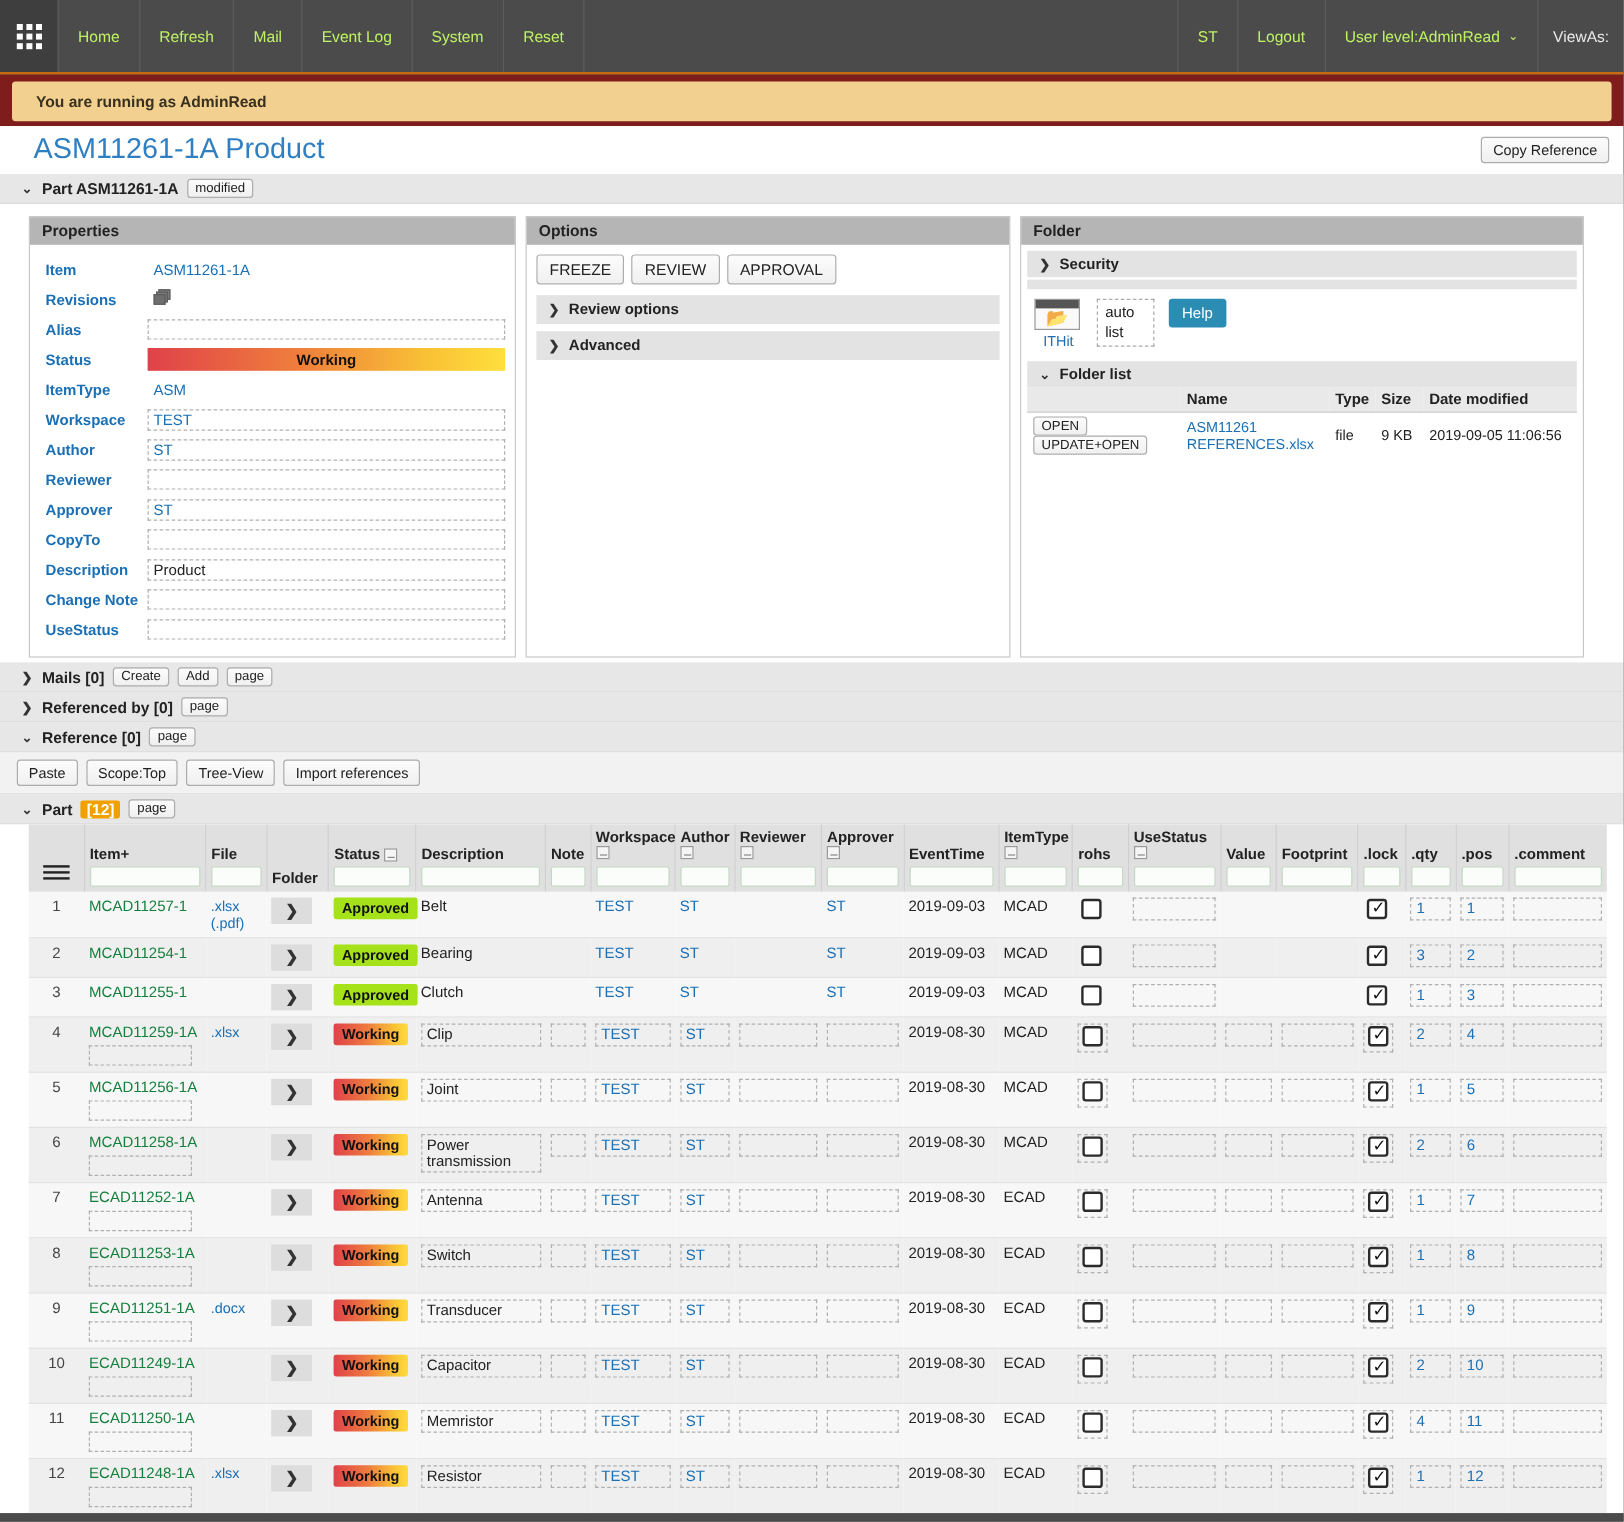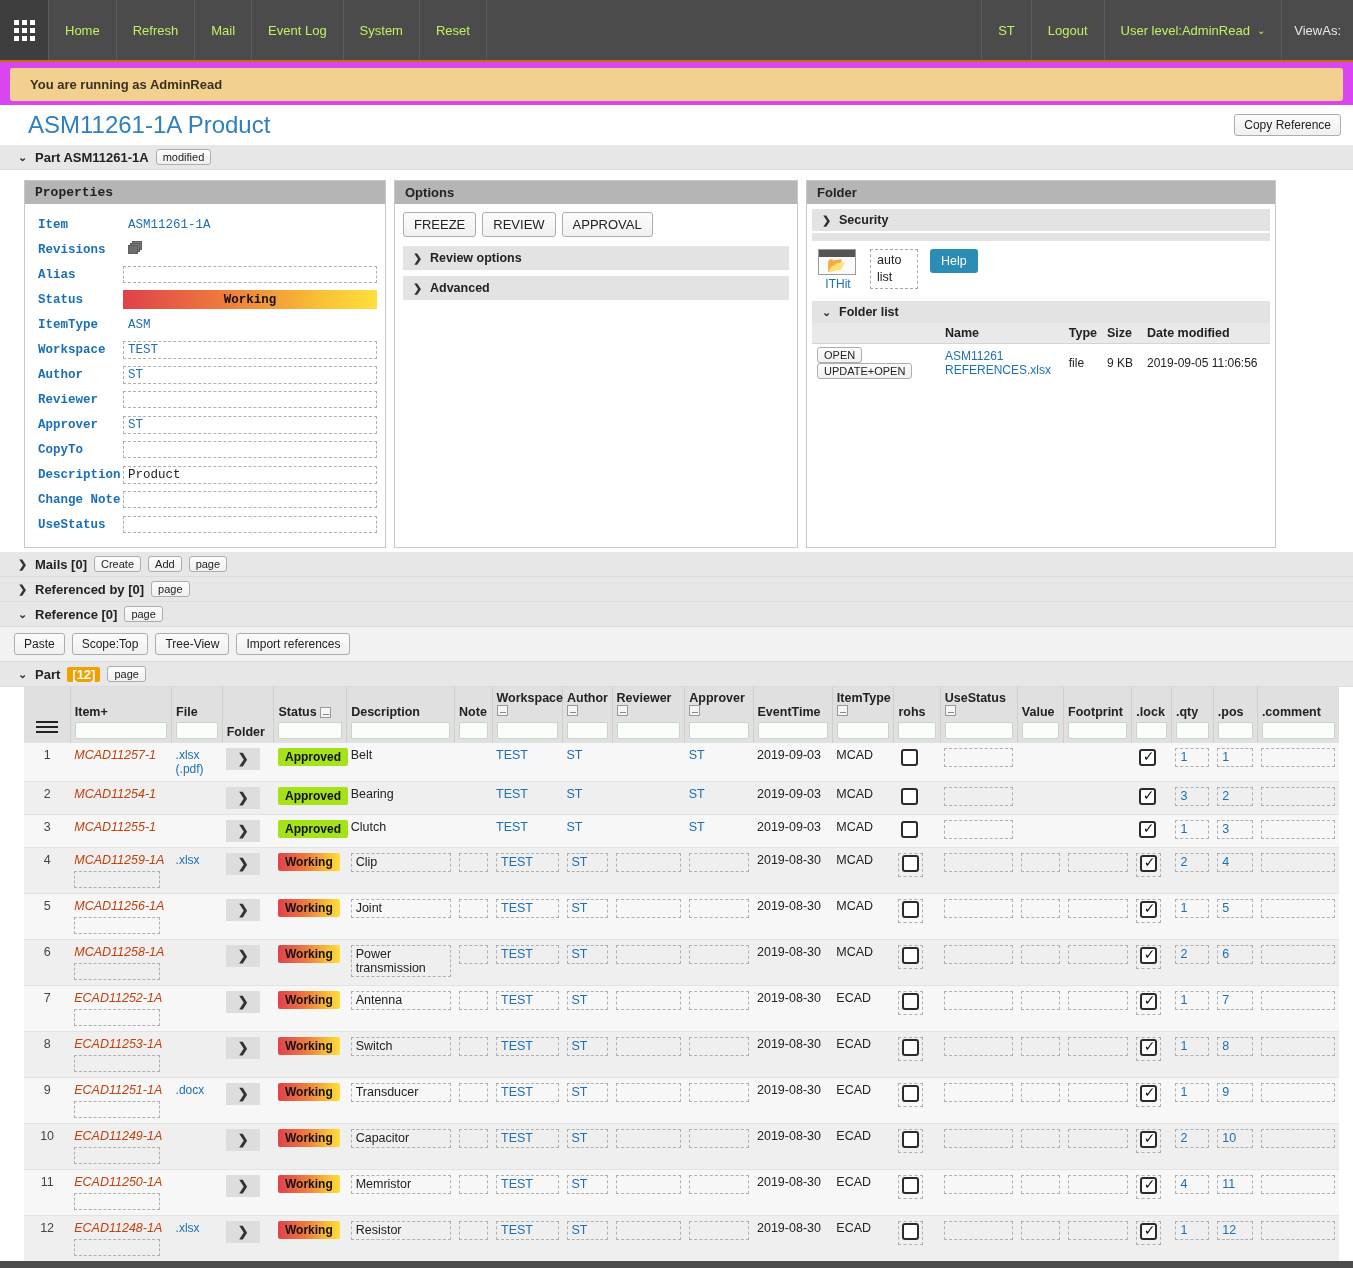--- a/index.html
+++ b/index.html
@@ -31,21 +31,21 @@
     color:#bef264; font-size:13px; border-left:1px solid #5c5c5c;
     cursor:pointer; white-space:nowrap;
   }
   .nav-item.first { border-left:1px solid #5c5c5c; }
   .nav-spacer { flex:1; border-left:1px solid #5c5c5c; }
   .nav-right { display:flex; align-items:stretch; }
   .chev-d { margin-left:7px; font-size:10px; }
   .nav-viewas { border-left:1px solid #5c5c5c; padding:0 12px; display:flex; align-items:center; color:#e8e8e8; font-size:13px;}
 
   
-  .banner-wrap { padding:6px 10px 4px 10px; background:#d946ef; }
+  .banner-wrap { padding:6px 10px 4px 10px; background:#7f1d1d; }
   .banner {
     background:#f2d190; color:#3a3020; font-weight:bold; font-size:13px;
     padding:9px 20px; border-radius:3px;
   }
 
   
   .page { background:#fff; padding:0 0 0 0; }
   .titlebar { display:flex; align-items:center; padding:6px 12px 6px 28px; }
   .page-title { color:#2f7fc1; font-size:24px; font-weight:normal; flex:1; }
   .btn {
@@ -59,21 +59,21 @@
     background:#e7e7e7; padding:4px 10px 4px 18px; font-weight:bold; font-size:13px;
     display:flex; align-items:center; gap:7px; border-bottom:1px solid #dcdcdc;
   }
   .caret { font-size:11px; color:#333; display:inline-block; width:10px; }
 
   .panels { display:flex; gap:8px; padding:10px 14px 4px 24px; background:#fff; }
   .panel { border:1px solid #c8c8c8; background:#fff; }
   .panel-head { background:#b5b5b5; font-weight:bold; font-size:13px; padding:4px 10px; }
   .panel-body { padding:8px 8px 10px 8px; }
 
-  .p-props { width:362px;font-family:Liberation Mono, monospace; }
+  .p-props { width:406px; }
   .p-opts  { width:404px; }
   .p-folder{ width:470px; }
 
   
   .prow { display:flex; align-items:center; min-height:25px; }
   .plabel { width:90px; color:#1a6fb5; font-weight:bold; font-size:12.5px; padding-left:5px; }
   .pval { flex:1; color:#1a6fb5; font-size:12.5px; padding-left:5px; }
   .pfield {
     flex:1; border:1px dashed #b0b0b0; background:#fff; min-height:17px;
     font-size:12.5px; padding:1px 4px; color:#1a6fb5;
@@ -142,21 +142,21 @@
   }
   .hamb { display:inline-block; }
   .hamb i { display:block; width:22px; height:2px; background:#222; margin:3px 0;}
 
   table.main tbody td {
     border-top:1px solid #e2e2e2; padding:5px 4px; vertical-align:top;
   }
   tr.r-odd td { background:#f7f7f7; }
   tr.r-even td { background:#efefef; }
   .cellnum { text-align:center; color:#444; }
-  .itemlink { color:#c2410c; text-decoration:none; cursor:pointer;font-style:italic; }
+  .itemlink { color:#15803d; text-decoration:none; cursor:pointer; }
   .filelink { color:#1a6fb5; font-size:12px; }
   .alias-in { display:block; border:1px dashed #b0b0b0; height:17px; margin-top:4px; width:92%; background:transparent; }
   .arrow-btn {
     display:inline-block; background:#ddd; border:none; width:34px; height:22px;
     text-align:center; line-height:22px; font-weight:bold; font-size:13px; color:#333; cursor:pointer;
   }
   .st-badge {
     display:inline-block; font-weight:bold; font-size:12px; padding:2px 7px; color:#111; border-radius:2px;
   }
   .st-approved { background:#a6e219; }

